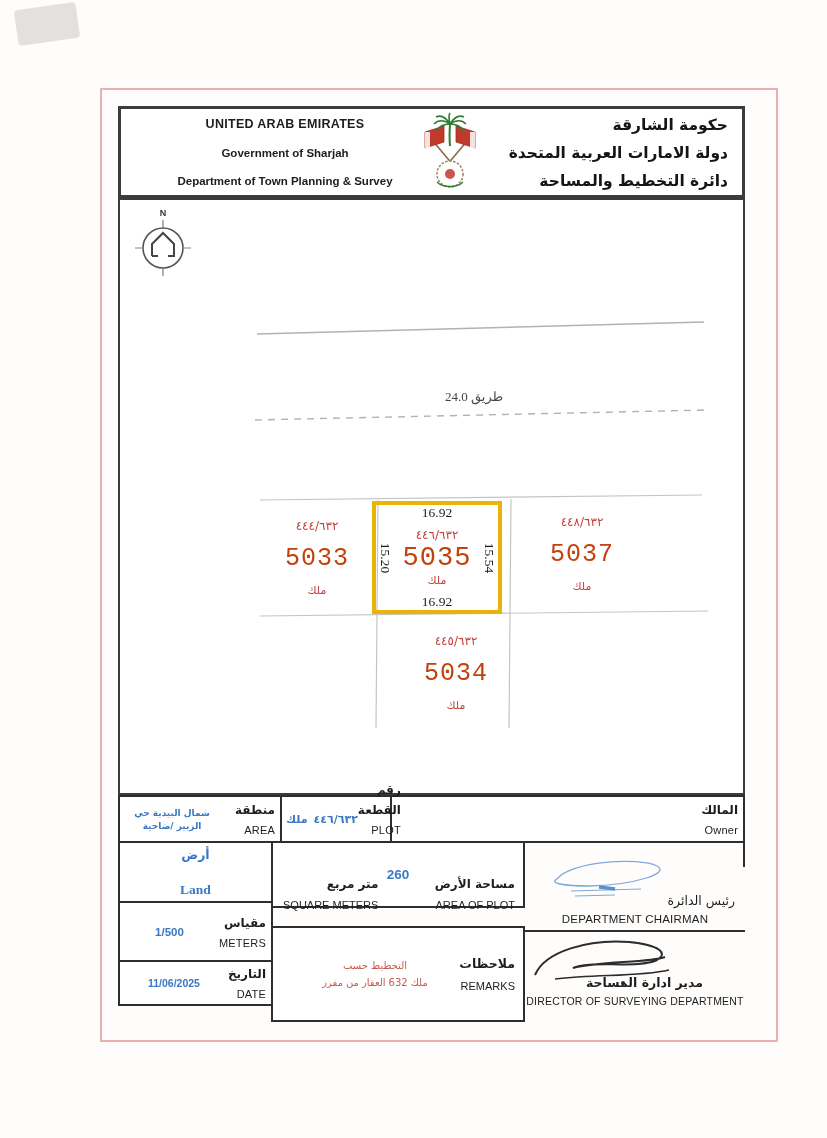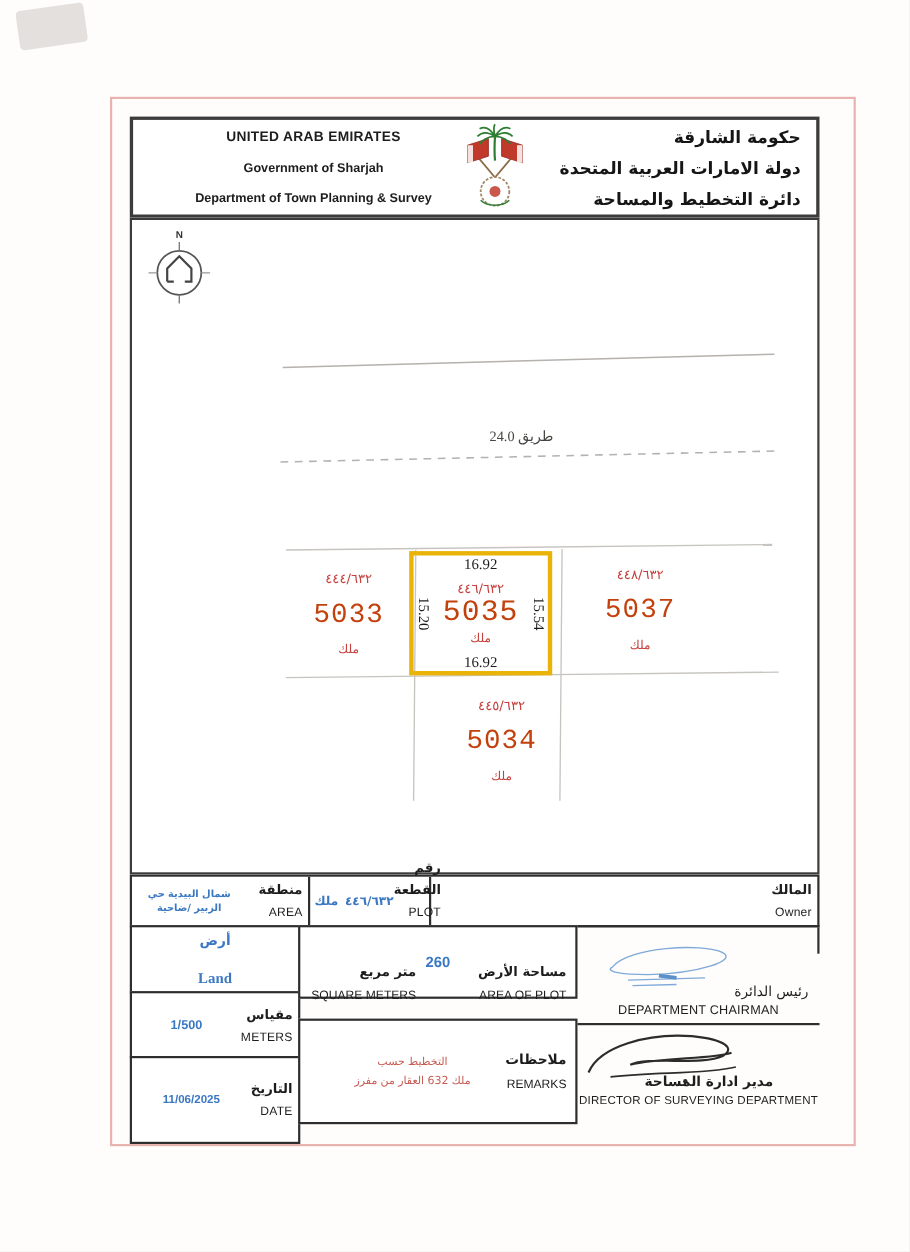--- a/index.html
+++ b/index.html
@@ -52,21 +52,21 @@
   .lbl .ar{font-family:"DejaVu Sans",sans-serif;font-weight:600;font-size:12px;direction:rtl;}
   .lbl .en{font-size:11px;letter-spacing:.2px;}
   .blue{color:#3a78c3;}
   .wordflow{direction:ltr;display:inline-flex;flex-wrap:wrap;justify-content:center;gap:3px;}
   .area-val{font-family:"DejaVu Sans",sans-serif;font-size:9px;font-weight:600;width:100px;margin-left:2px;}
   .plotno-val{display:flex;direction:ltr;gap:6px;align-items:center;margin-left:4px;
               font-family:"DejaVu Sans",sans-serif;font-size:11px;font-weight:600;}
   .l1cell{left:118px;top:841px;width:155px;height:62px;display:flex;flex-direction:column;
           justify-content:center;align-items:center;gap:20px;}
   .l2cell{left:118px;top:901px;width:155px;height:61px;display:flex;align-items:center;}
-  .l3cell{left:118px;top:960px;width:155px;height:80px;display:flex;align-items:center;}
+  .l3cell{left:118px;top:960px;width:155px;height:46px;display:flex;align-items:center;}
   .val-center{flex:1;text-align:center;font-weight:600;}
   .m1cell{left:271px;top:841px;width:254px;height:67px;}
   .m2cell{left:271px;top:926px;width:254px;height:96px;}
   .unit-block{position:absolute;left:10px;top:30px;text-align:right;line-height:1.3;}
   .unit-block .ar{font-family:"DejaVu Sans",sans-serif;font-weight:600;font-size:12px;}
   .unit-block .en{font-size:11px;}
   .m1-label{position:absolute;right:8px;top:30px;text-align:right;line-height:1.3;}
   .m1-label .ar{font-family:"DejaVu Sans",sans-serif;font-weight:600;font-size:12px;}
   .m1-label .en{font-size:11px;}
   .m1-val{position:absolute;left:50%;top:24px;transform:translateX(-50%);font-size:13.5px;font-weight:bold;}

